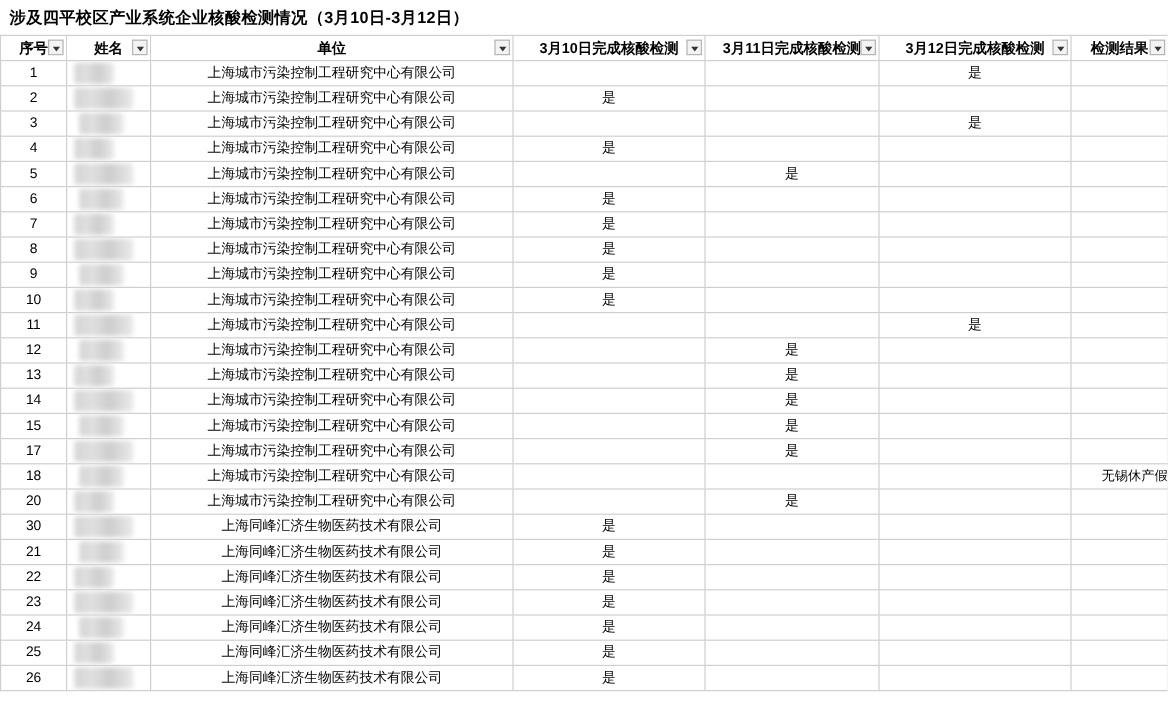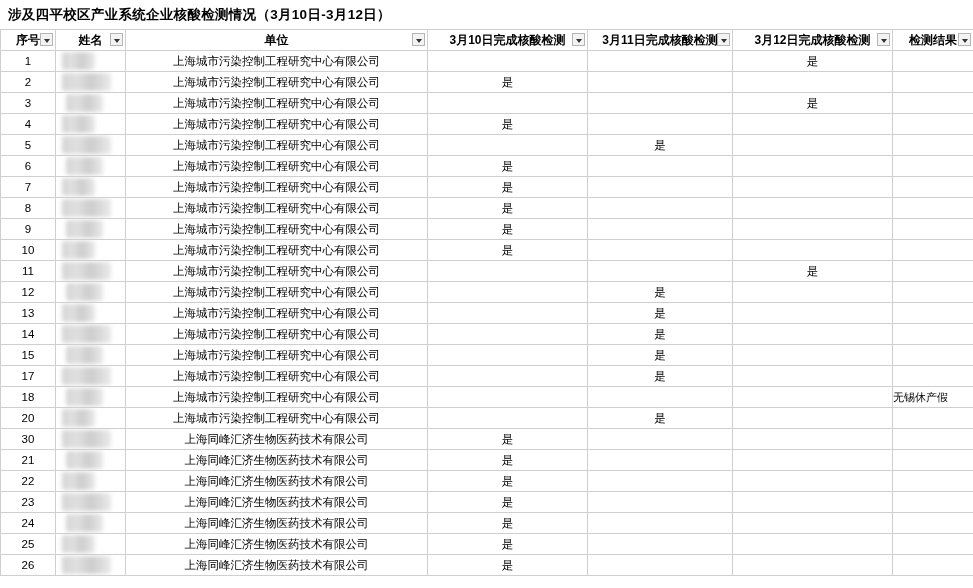--- a/index.html
+++ b/index.html
@@ -68,21 +68,21 @@
     width: 0;
     height: 0;
     border-left: 3px solid transparent;
     border-right: 3px solid transparent;
     border-top: 4px solid #333333;
   }
   td.c-idx { text-align: center; }
   td.c-name { text-align: center; position: relative; }
   td.c-unit { text-align: center; }
   td.c-mark { text-align: center; }
-  td.c-result { text-align: left; font-size: 11px; }
+  td.c-result { text-align: right; font-size: 11px; }
 
   
   .redact {
     position: absolute;
     left: 6px;
     right: 6px;
     top: 1px;
     bottom: 1px;
     background: linear-gradient(90deg,
         rgba(205,205,205,0.85) 0%,

